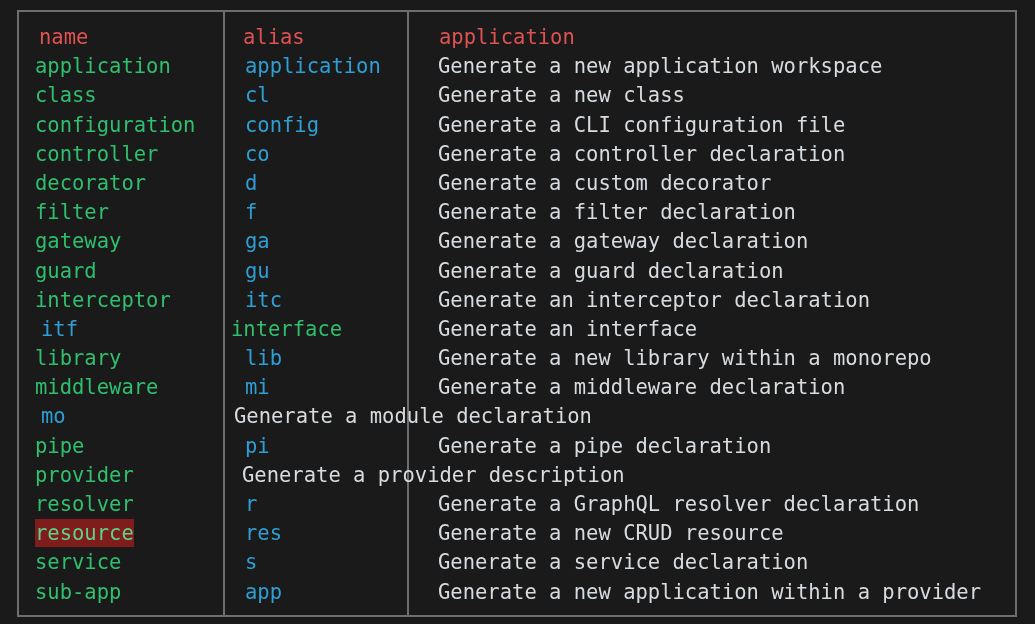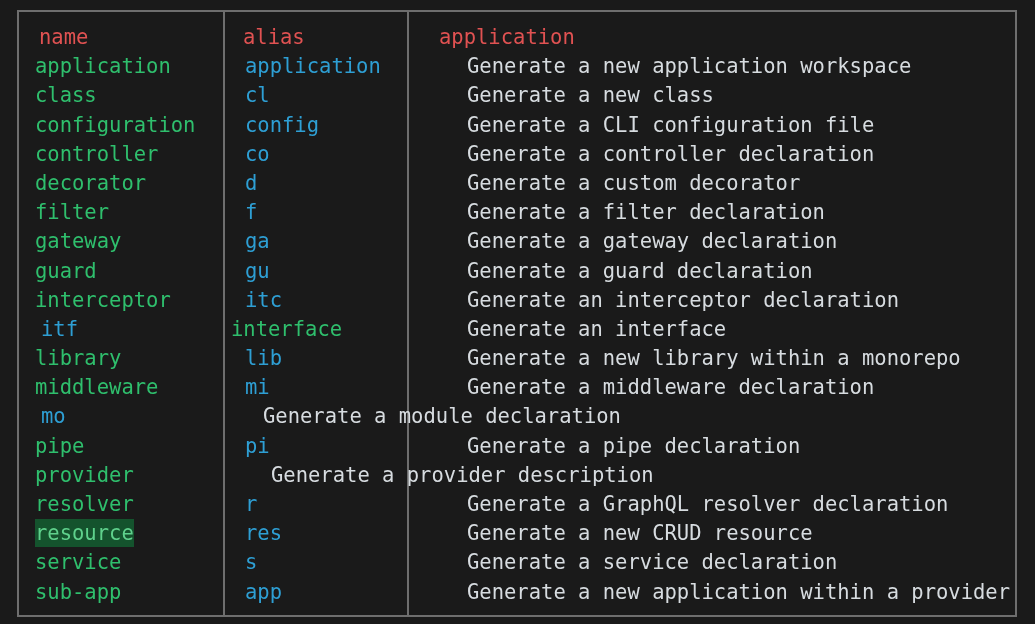--- a/index.html
+++ b/index.html
@@ -80,24 +80,24 @@
   .cell-desc {
     flex: 1;
     padding-left: 19px;
     box-sizing: border-box;
   }
 
   
   .c-header { color: #e05252; padding-left: 20px; }
   .c-name   { color: #2fbf6d; }
   .c-alias  { color: #2e9fd4; }
-  .c-desc   { color: #d7dce0; margin-left: 29px; }
+  .c-desc   { color: #d7dce0; }
 
   .sel {
-    background: #14532d;
+    background: #7f1d1d;
     color: #5fd18c;
     padding: 2px 0;
   }
 </style>
 </head>
 <body>
 
 <div id="terminal">
   <div id="table-box">
 

